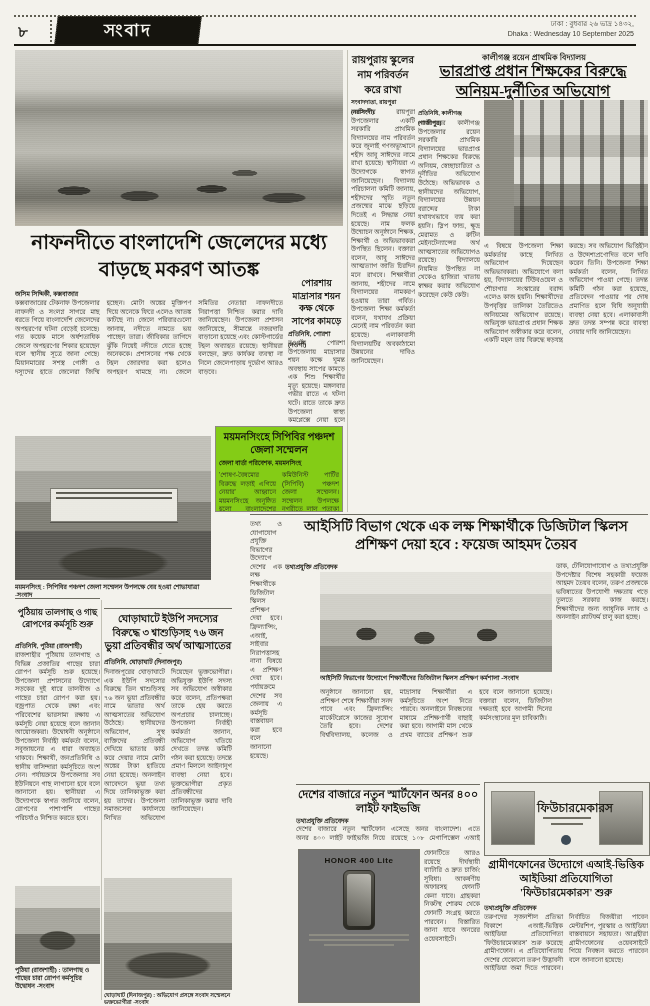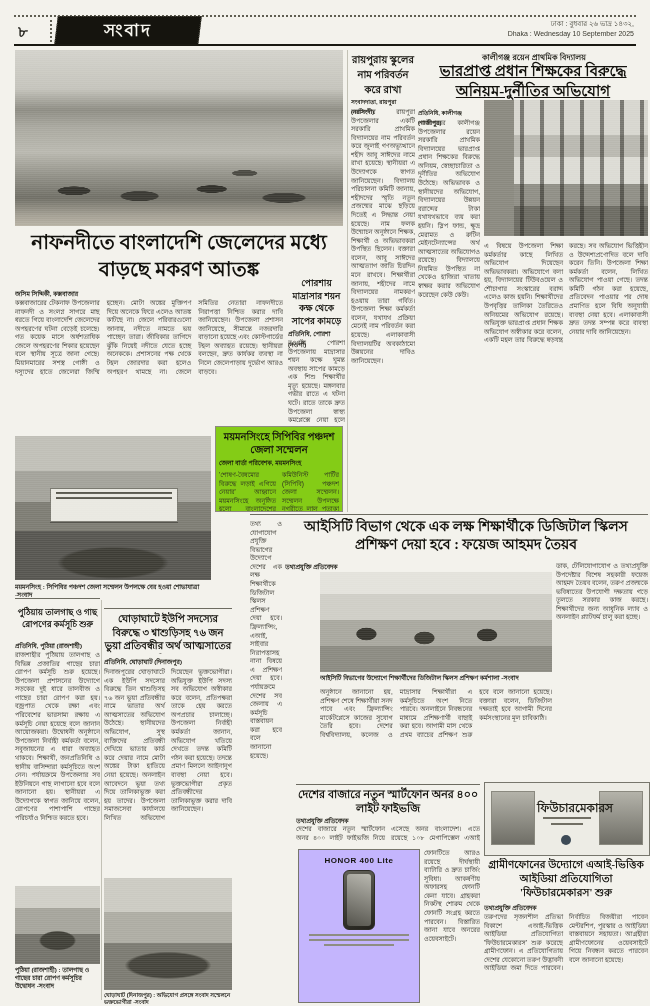--- a/index.html
+++ b/index.html
@@ -46,21 +46,21 @@
      radial-gradient(ellipse 70px 22px at 50% 78%, #44433b 55%, transparent 62%),
      linear-gradient(180deg,#cbcac2 0 30%,#adaca3 30% 58%,#7b7a71 58% 100%);}
   .ph-puthia{background:
      radial-gradient(ellipse 30px 16px at 50% 70%, #403f37 55%, transparent 62%),
      linear-gradient(180deg,#cfcec6 0 28%,#a5a49b 28% 62%,#73726a 62% 100%);}
   .mast{position:absolute;left:56px;top:16px;width:142px;height:27px;background:#15140e;
         transform:skewX(-7deg);display:flex;align-items:center;justify-content:center;
         border:1.5px dotted #4c4b41;}
   .mast span{transform:skewX(7deg);color:#f6f5ee;font-weight:bold;font-size:17px;letter-spacing:2px;
         font-family:"Liberation Serif", serif;}
-  .adbox{border:1px solid #77766c;background:#c4b5fd;text-align:center;}
+  .adbox{border:1px solid #77766c;background:#737373;text-align:center;}
   .adbox .brand{font-size:8px;font-weight:bold;letter-spacing:.5px;margin-top:6px;color:#14130d;}
   .phone{width:30px;height:58px;border-radius:6px;border:1px solid #2e2d27;margin:5px auto 4px auto;
         background:linear-gradient(160deg,#63625a,#23221c);position:relative;}
   .phone::after{content:"";position:absolute;inset:3px;border-radius:3px;background:linear-gradient(200deg,#b9b8b0,#54534c);}
   .adline{height:2px;background:#8e8d83;margin:3px 10px 0 10px;}
   .gpban{border:1px solid #77766c;background:#edece5;}
   .gpban .pframe{position:absolute;top:8px;width:42px;height:52px;background:linear-gradient(180deg,#b4b3aa,#6f6e66);border:1px solid #8a897f;}
   .gpban .t{position:absolute;left:52px;right:52px;top:16px;text-align:center;font-weight:bold;font-size:12px;color:#201f18;}
   .gpban .bar{position:absolute;left:58px;right:58px;height:2px;background:#716f64;}
   .gplogo{position:absolute;left:76px;top:52px;width:10px;height:10px;border-radius:50%;background:#3d4a56;}

